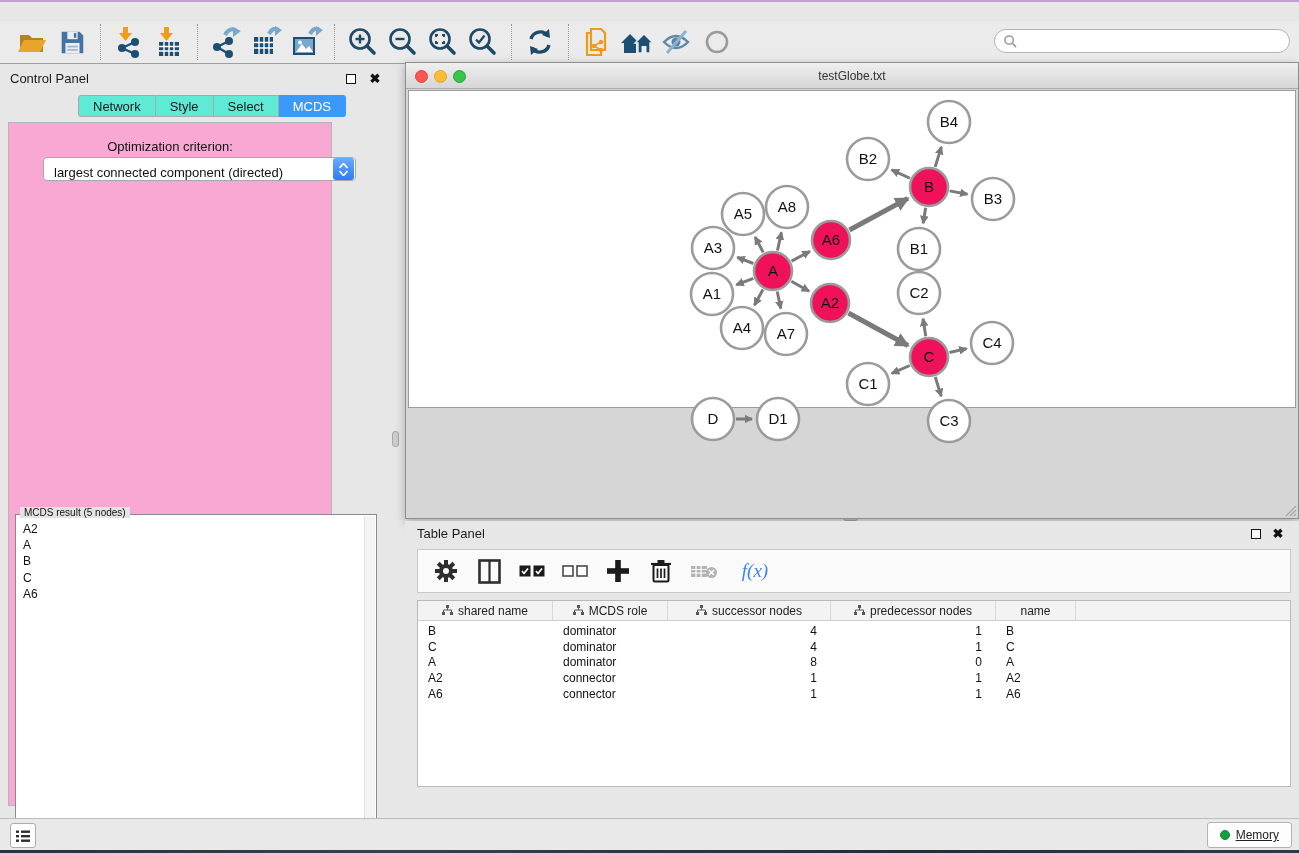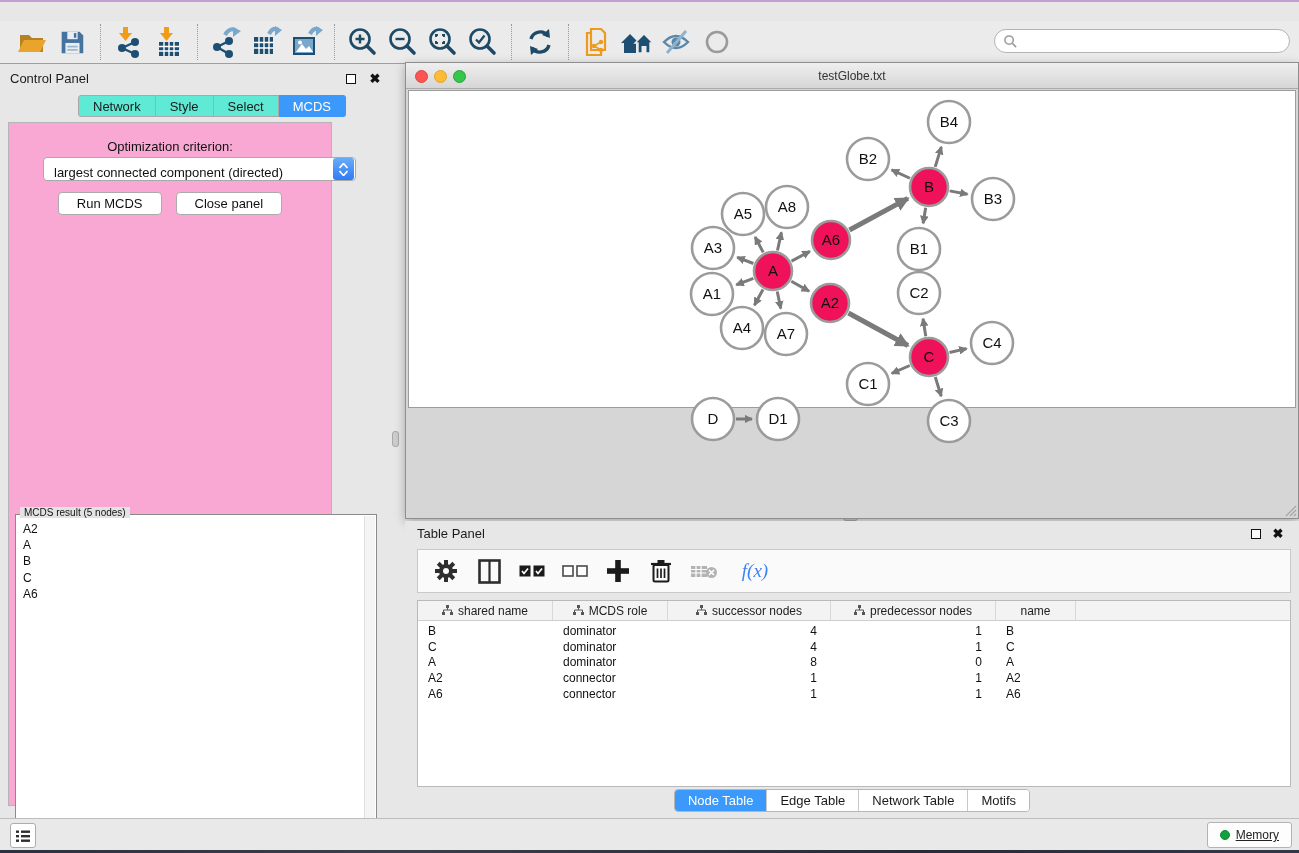--- a/index.html
+++ b/index.html
@@ -292,24 +292,20 @@
       <div class="opt-select">
         <span class="val">largest connected component (directed)</span>
         <span class="opt-stepper">
           <svg width="9" height="6" viewBox="0 0 9 6">
               <path d="M0.5 5 L4.5 0.5 L8.5 5" fill="none" stroke="#fff" stroke-width="1.7"></path>
             </svg>
           <svg width="9" height="6" viewBox="0 0 9 6">
               <path d="M0.5 1 L4.5 5.5 L8.5 1" fill="none" stroke="#fff" stroke-width="1.7"></path>
             </svg>
         </span>
-      </div>
-      <div class="cp-buttons">
-        <div class="cp-btn">Run MCDS</div>
-        <div class="cp-btn">Close panel</div>
       </div>
       <div class="mcds-fieldset">
         <span class="mcds-legend">MCDS result (5 nodes)</span>
         <div class="mcds-list">
             <div class="mcds-item">A2</div>
             <div class="mcds-item">A</div>
             <div class="mcds-item">B</div>
             <div class="mcds-item">C</div>
             <div class="mcds-item">A6</div>
           </div>
@@ -593,28 +589,20 @@
           <div class="nt-row">
             <div class="nt-td th1 td-l">A6</div>
             <div class="nt-td th2 td-l">connector</div>
             <div class="nt-td th3 td-r">1</div>
             <div class="nt-td th4 td-r">1</div>
             <div class="nt-td th5 td-l">A6</div>
           </div>
         </div>
     </div>
 
-    <div class="tp-tabs">
-      <div class="seg-group">
-        <div class="seg-tab active">Node Table</div>
-        <div class="seg-tab">Edge Table</div>
-        <div class="seg-tab">Network Table</div>
-        <div class="seg-tab">Motifs</div>
-      </div>
-    </div>
   </div>
 
   <div class="statusbar">
     <div class="status-list-btn">
       <svg width="16" height="16" viewBox="0 0 16 16">
         <rect x="1" y="2.5" width="3" height="2.4" fill="#2e2e2e"></rect>
           <rect x="6" y="2.5" width="9" height="2.4" fill="#2e2e2e"></rect>
         <rect x="1" y="7" width="3" height="2.4" fill="#2e2e2e"></rect>
           <rect x="6" y="7" width="9" height="2.4" fill="#2e2e2e"></rect>
         <rect x="1" y="11.5" width="3" height="2.4" fill="#2e2e2e"></rect>

